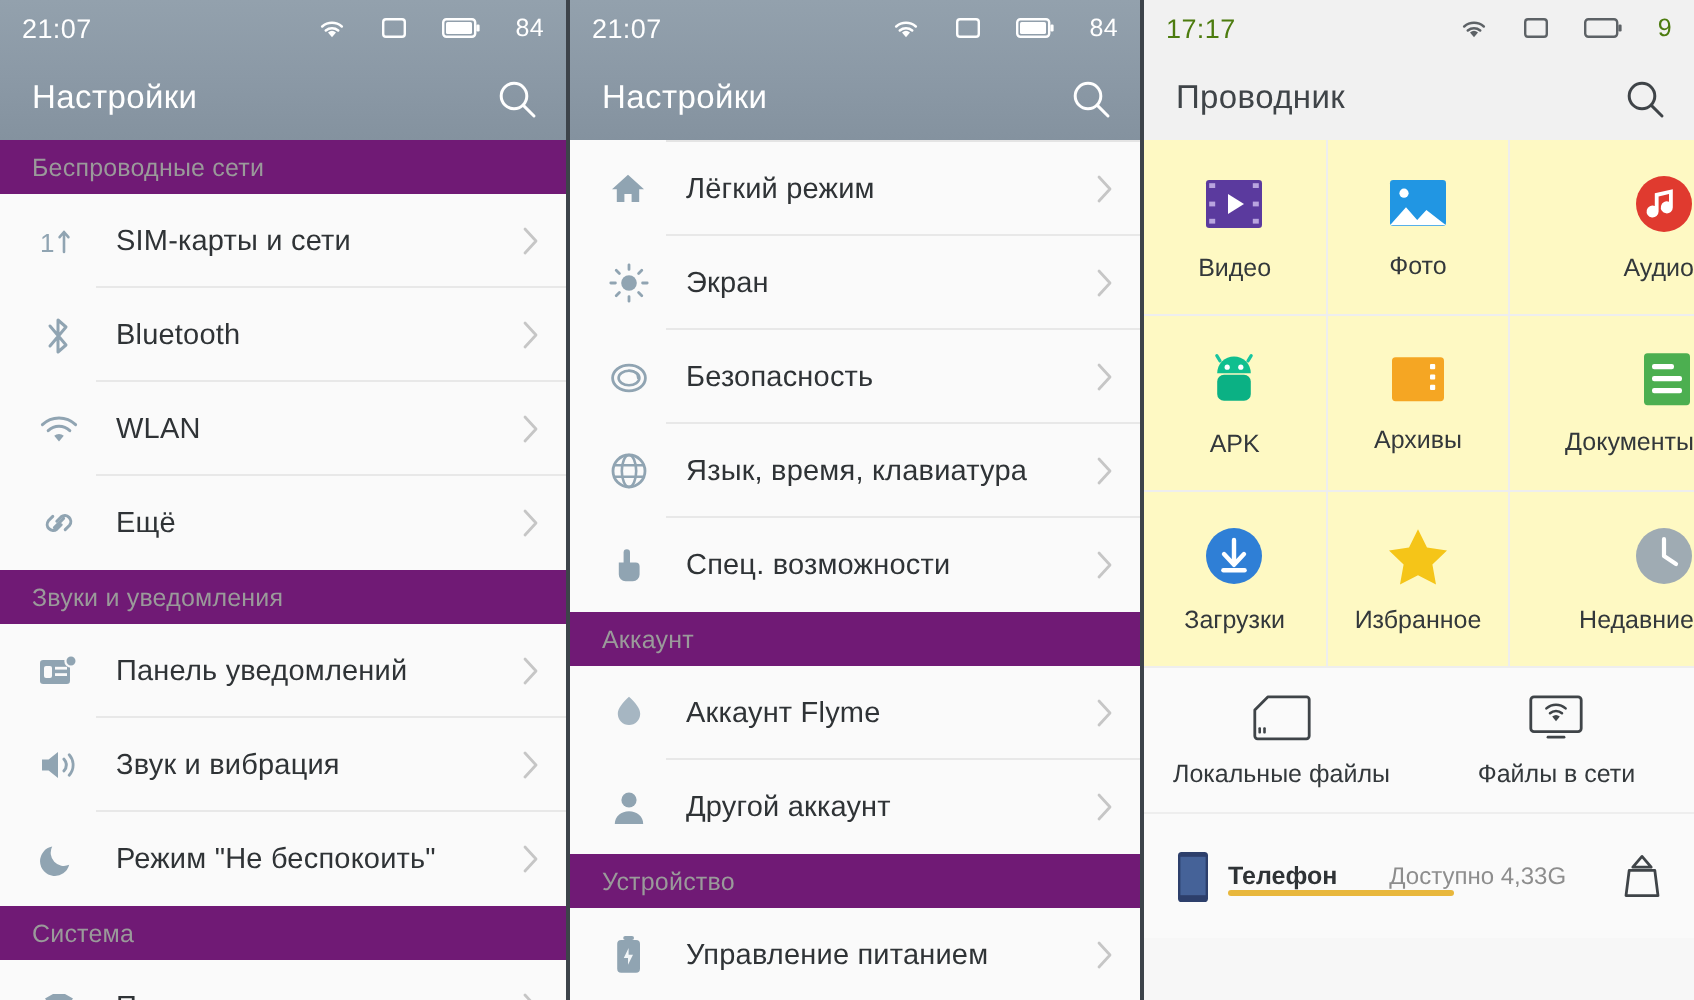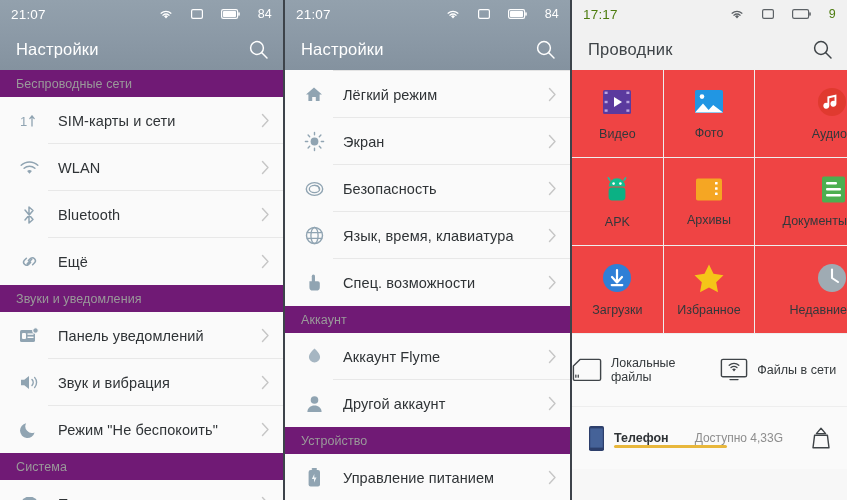--- a/index.html
+++ b/index.html
@@ -59,28 +59,28 @@
   }
   .top-sep { height:1px; background:#e4e4e4; margin-left:48px; }
 
   
   .fm-body { background:#fafafa; }
   .fm-grid { display:grid; grid-template-columns:repeat(3,1fr); }
   .fm-cell {
     height:88px; display:flex; flex-direction:column;
     align-items:center; justify-content:center; gap:10px;
     border-right:1px solid #eeeeee; border-bottom:1px solid #eeeeee;
-    background:#ef4444;
+    background:#fef9c3;
   }
   .fm-cell:nth-child(3n) { border-right:none;align-items:flex-end; }
   .fm-cell .cap { font-size:12.5px; color:#33383b; }
 
   .fm-grid2 { display:grid; grid-template-columns:repeat(2,1fr); border-bottom:1px solid #eeeeee; }
   .fm-cell2 {
-    height:72px; display:flex; flex-direction:row;
+    height:72px; display:flex; flex-direction:column;
     align-items:center; justify-content:center; gap:9px;
     background:#fafafa;
   }
   .fm-cell2 .cap { font-size:12.5px; color:#33383b; }
 
   .storage {
     display:flex; align-items:center; height:62px;
     padding:0 14px 0 16px; background:#fafafa;
   }
   .stor-ico { margin-right:9px; }
@@ -147,40 +147,40 @@
         </span>
         <span class="lbl">SIM-карты и сети</span>
         <span class="chev">
           <svg width="9" height="15" viewBox="0 0 9 15">
               <path d="M1.5 1.5L7 7.5 1.5 13.5" stroke="#c6c6c6" stroke-width="1.4" fill="none" stroke-linecap="round" stroke-linejoin="round"></path>
             </svg>
         </span>
       </div>
       <div class="row sep">
         <span class="ico">
+          <svg width="20" height="22" viewBox="0 0 20 22">
+              <path d="M6 6l8 9.5-4 3.5V3l4 3.5L6 16" stroke="#90a4b2" stroke-width="1.5" fill="none" stroke-linecap="round" stroke-linejoin="round"></path>
+            </svg>
+        </span>
+        <span class="lbl">Bluetooth</span>
+        <span class="chev">
+          <svg width="9" height="15" viewBox="0 0 9 15">
+              <path d="M1.5 1.5L7 7.5 1.5 13.5" stroke="#c6c6c6" stroke-width="1.4" fill="none" stroke-linecap="round" stroke-linejoin="round"></path>
+            </svg>
+        </span>
+      </div>
+      <div class="row sep">
+        <span class="ico">
           <svg width="21" height="18" viewBox="0 0 21 18">
               <path d="M10.5 14.8l2.4-2.9a3.7 3.7 0 00-4.8 0l2.4 2.9z" fill="#90a4b2"></path>
               <path d="M2.2 6.3a12 12 0 0116.6 0" stroke="#90a4b2" stroke-width="1.5" fill="none" stroke-linecap="round"></path>
               <path d="M5.1 9.3a7.9 7.9 0 0110.8 0" stroke="#90a4b2" stroke-width="1.5" fill="none" stroke-linecap="round"></path>
             </svg>
         </span>
         <span class="lbl">WLAN</span>
-        <span class="chev">
-          <svg width="9" height="15" viewBox="0 0 9 15">
-              <path d="M1.5 1.5L7 7.5 1.5 13.5" stroke="#c6c6c6" stroke-width="1.4" fill="none" stroke-linecap="round" stroke-linejoin="round"></path>
-            </svg>
-        </span>
-      </div>
-      <div class="row sep">
-        <span class="ico">
-          <svg width="20" height="22" viewBox="0 0 20 22">
-              <path d="M6 6l8 9.5-4 3.5V3l4 3.5L6 16" stroke="#90a4b2" stroke-width="1.5" fill="none" stroke-linecap="round" stroke-linejoin="round"></path>
-            </svg>
-        </span>
-        <span class="lbl">Bluetooth</span>
         <span class="chev">
           <svg width="9" height="15" viewBox="0 0 9 15">
               <path d="M1.5 1.5L7 7.5 1.5 13.5" stroke="#c6c6c6" stroke-width="1.4" fill="none" stroke-linecap="round" stroke-linejoin="round"></path>
             </svg>
         </span>
       </div>
       <div class="row">
         <span class="ico">
           <svg width="21" height="21" viewBox="0 0 21 21">
               <path d="M8.2 12.8l4.6-4.6M7.4 7.2L5.2 9.4a3 3 0 004.2 4.2l2.2-2.2" stroke="#90a4b2" stroke-width="1.5" fill="none" stroke-linecap="round"></path>

